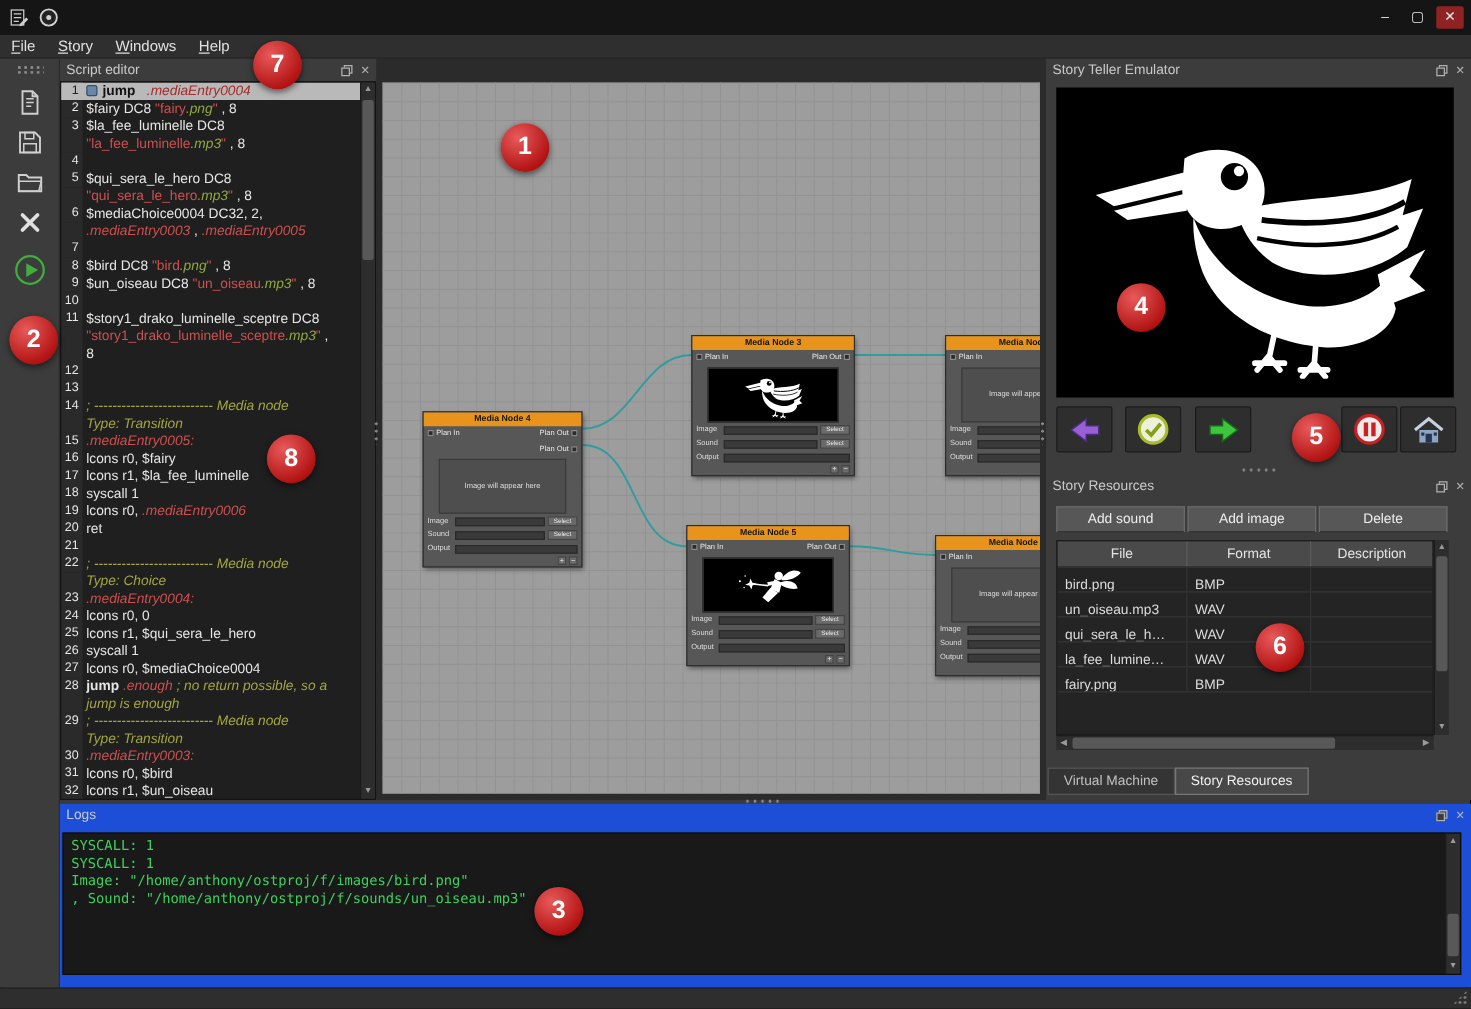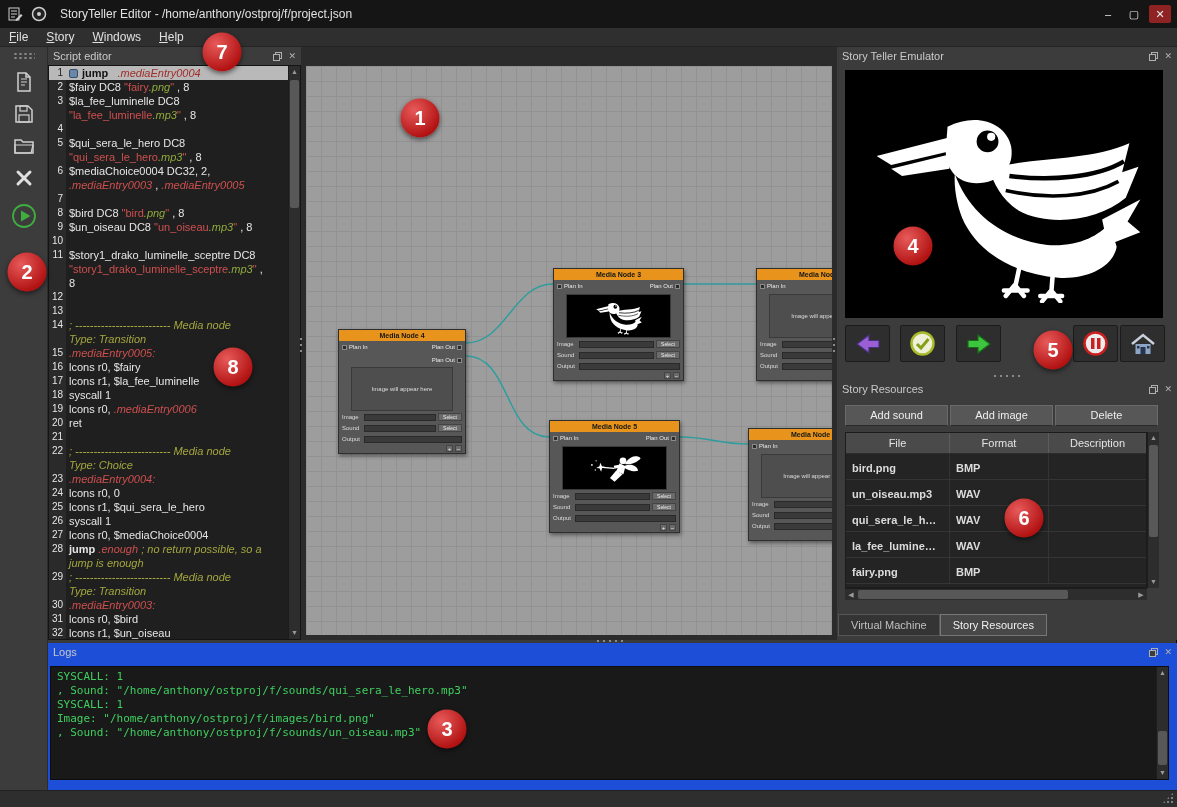--- a/index.html
+++ b/index.html
@@ -88,21 +88,21 @@
   .right-panel { position:absolute; left:837px; top:47px; width:340px; height:593px; background:#3c3c3c; }
   .emu-screen { position:absolute; left:8px; top:23px; width:318px; height:248px; background:#000; display:flex; align-items:center; justify-content:center; }
   .emu-screen svg { width:88%; height:88%; }
   .emu-buttons { position:absolute; left:8px; top:278px; width:326px; height:37px; }
   .emu-btn { position:absolute; top:0; width:45px; height:37px; background:#2e2e2e; border:1px solid #1b1b1b; border-radius:2px; display:flex; align-items:center; justify-content:center; }
   .res-buttons { position:absolute; left:8px; top:358px; display:flex; gap:2px; }
   .res-btn { width:103px; height:21px; background:#575757; border:1px solid #6a6a6a; border-bottom-color:#2a2a2a; color:#eee; font-size:11px; text-align:center; line-height:19px; }
   .res-table { position:absolute; left:8px; top:385px; width:302px; height:156px; overflow:hidden; background:#242424; border:1px solid #1c1c1c; }
   .thead { display:flex; height:21px; background:#4a4a4a; border-bottom:1px solid #2c2c2c; }
   .thcell { font-size:11px; color:#e4e4e4; text-align:center; line-height:20px; border-right:1px solid #5c5c5c; }
-  .trow { display:flex; height:26px; border-bottom:1px solid #353535;font-weight:bold; }
+  .trow { display:flex; height:20px; border-bottom:1px solid #353535; }
   .tcell { font-size:11px; color:#dcdcdc; line-height:29px; padding-left:6px; border-right:1px solid #333; overflow:hidden; white-space:nowrap; }
   .c0 { width:104px; } .c1 { width:99px; } .c2 { flex:1; border-right:none; }
   .table-vscroll { position:absolute; left:310px; top:385px; width:12px; height:156px; background:#2d2d2d; }
   .table-hscroll { left:8px; top:541px; width:302px; }
   .tabs { position:absolute; left:1px; top:567px; display:flex; }
   .tab { height:22px; padding:0 12px; font-size:11px; line-height:21px; background:#343434; border:1px solid #555; color:#c0c0c0; }
   .tab.active { background:#484848; color:#f0f0f0; border-color:#777; }
 
   
   .logs-panel { position:absolute; left:48px; top:643px; width:1129px; height:147px; background:#1d4ed8; }
@@ -133,21 +133,20 @@
         <path d="M4 5 h6 M4 8 h6 M4 11 h4" stroke="#cfcfcf"></path>
         <path d="M9 13 l5 -5 1.5 1.5 -5 5 -2 .5 z" fill="#cfcfcf"></path>
       </svg>
   </span>
   <span class="tb-icon">
     <svg width="16" height="16">
         <circle cx="8" cy="8" r="6.5" fill="#222" stroke="#cfcfcf" stroke-width="1.5"></circle>
         <circle cx="8" cy="8" r="2" fill="#cfcfcf"></circle>
       </svg>
   </span>
-  <div class="tb-title">StoryTeller Editor - /home/anthony/ostproj/f/project.json</div>
   <div class="win-btns">
     <div class="win-btn">–</div>
     <div class="win-btn">▢</div>
     <div class="win-btn close">✕</div>
   </div>
 </div>
 
 <div class="menubar">
     <div class="menu-item"><u>F</u>ile</div>
     <div class="menu-item"><u>S</u>tory</div>
@@ -669,21 +668,20 @@
   <div class="panel-header">
     <span>Logs</span>
     <span class="header-icons">
       <span class="float-icon"></span>
       <span class="close-icon">✕</span>
     </span>
   </div>
   <div class="log-box">
     <div class="log-lines">
         <div class="logline">SYSCALL: 1</div>
-        <div class="logline">, Sound: "/home/anthony/ostproj/f/sounds/qui_sera_le_hero.mp3"</div>
         <div class="logline">SYSCALL: 1</div>
         <div class="logline">Image: "/home/anthony/ostproj/f/images/bird.png"</div>
         <div class="logline">, Sound: "/home/anthony/ostproj/f/sounds/un_oiseau.mp3"</div>
       </div>
     <div class="vscroll" style="height:112px;">
       <div class="sarrow">▲</div>
       <div class="vthumb" style="bottom:14px; height:34px;"></div>
       <div class="sarrow bottom">▼</div>
     </div>
   </div>

